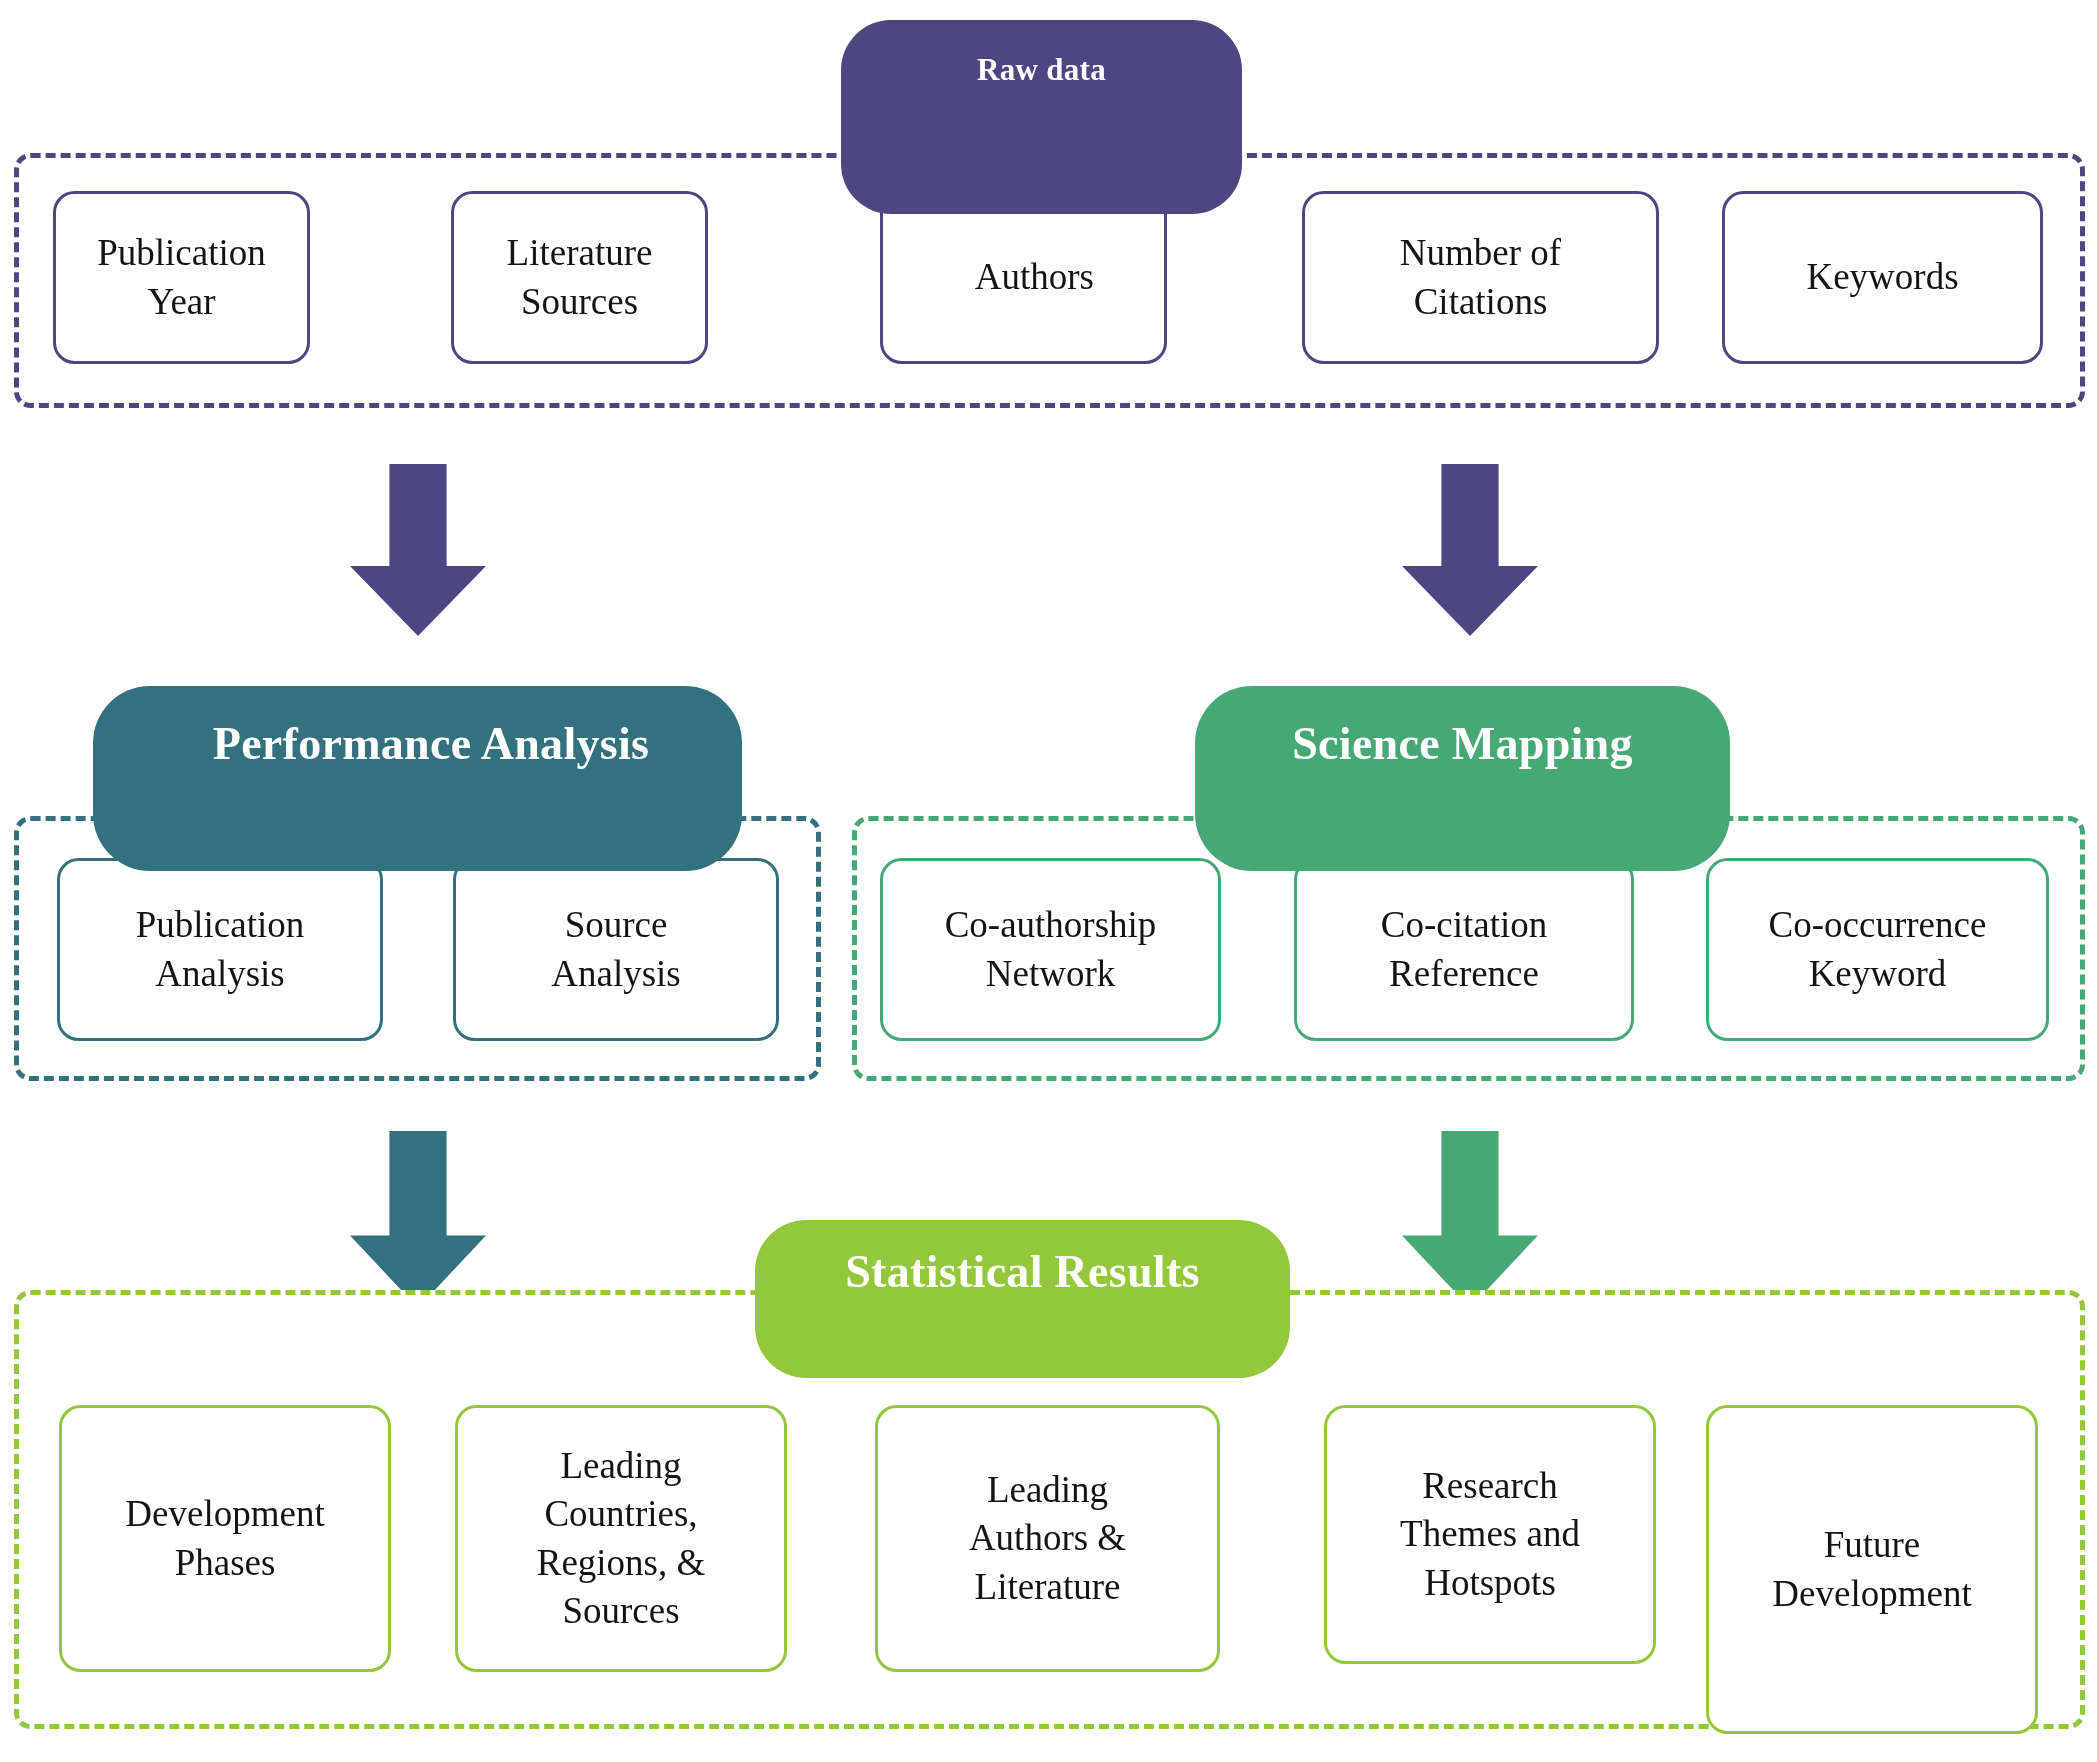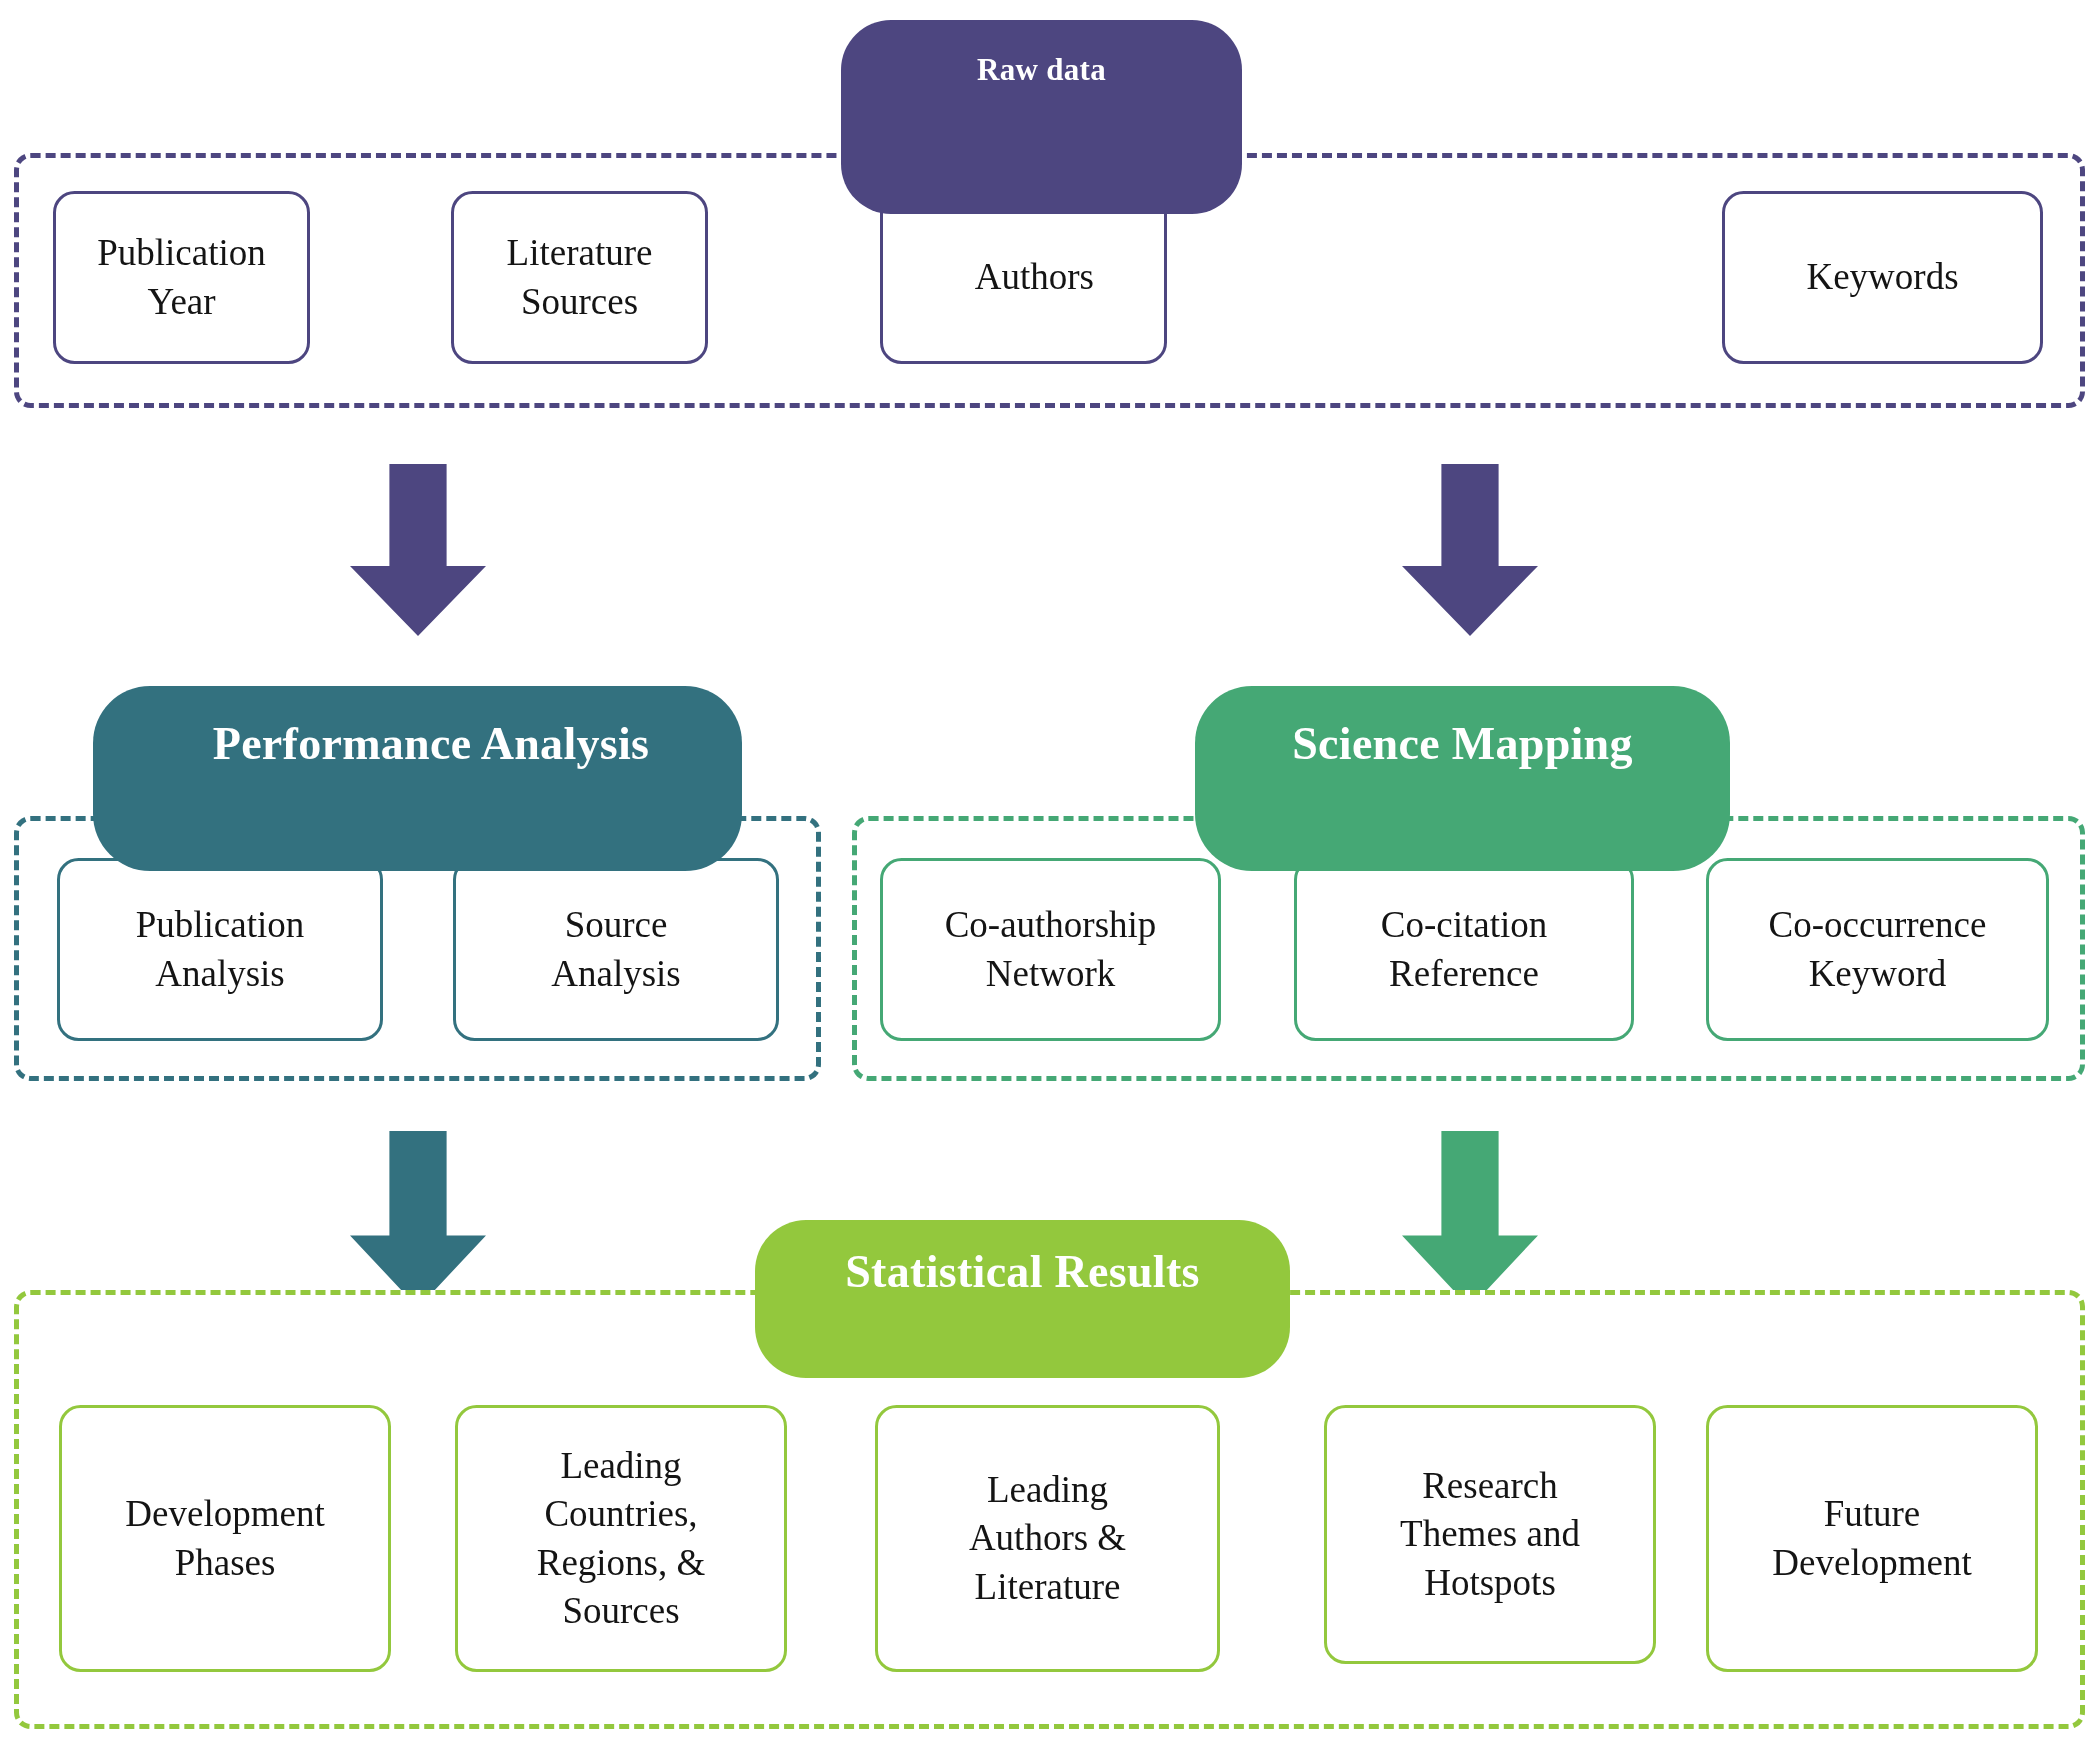--- a/index.html
+++ b/index.html
@@ -52,20 +52,23 @@
   </div>
 
   <div class="node purple" style="left:53px;top:191px;width:257px;height:173px;font-size:37px;">
     <span>Publication<br>Year</span>
   </div>
   <div class="node purple" style="left:451px;top:191px;width:257px;height:173px;font-size:37px;">
     <span>Literature<br>Sources</span>
   </div>
   <div class="node purple" style="left:880px;top:191px;width:287px;height:173px;font-size:37px;padding-left:28px;">
     <span>Authors</span>
+  </div>
+  <div class="node purple" style="left:1302px;top:191px;width:357px;height:173px;font-size:37px;">
+    <span>Number of<br>Citations</span>
   </div>
   <div class="node purple" style="left:1722px;top:191px;width:321px;height:173px;font-size:37px;">
     <span>Keywords</span>
   </div>
 
   <div class="arrow" style="left:350px;top:464px;width:136px;height:172px;">
     <svg viewBox="0 0 214 270" preserveAspectRatio="none" aria-hidden="true">
       <polygon points="62,0 152,0 152,160 214,160 107,270 0,160 62,160" fill="#4D4680"></polygon>
     </svg>
   </div>
@@ -129,18 +132,18 @@
   </div>
   <div class="node lime" style="left:455px;top:1405px;width:332px;height:267px;font-size:37px;">
     <span>Leading<br>Countries,<br>Regions, &amp;<br>Sources</span>
   </div>
   <div class="node lime" style="left:875px;top:1405px;width:345px;height:267px;font-size:37px;">
     <span>Leading<br>Authors &amp;<br>Literature</span>
   </div>
   <div class="node lime" style="left:1324px;top:1405px;width:332px;height:259px;font-size:37px;text-align:center;">
     <span>Research<br>Themes and<br>Hotspots</span>
   </div>
-  <div class="node lime" style="left:1706px;top:1405px;width:332px;height:267px;font-size:37px;">
+  <div class="node lime" style="left:1706px;top:1405px;width:332px;height:329px;font-size:37px;">
     <span>Future<br>Development</span>
   </div>
 
 </div>
 
 
 </body></html>

